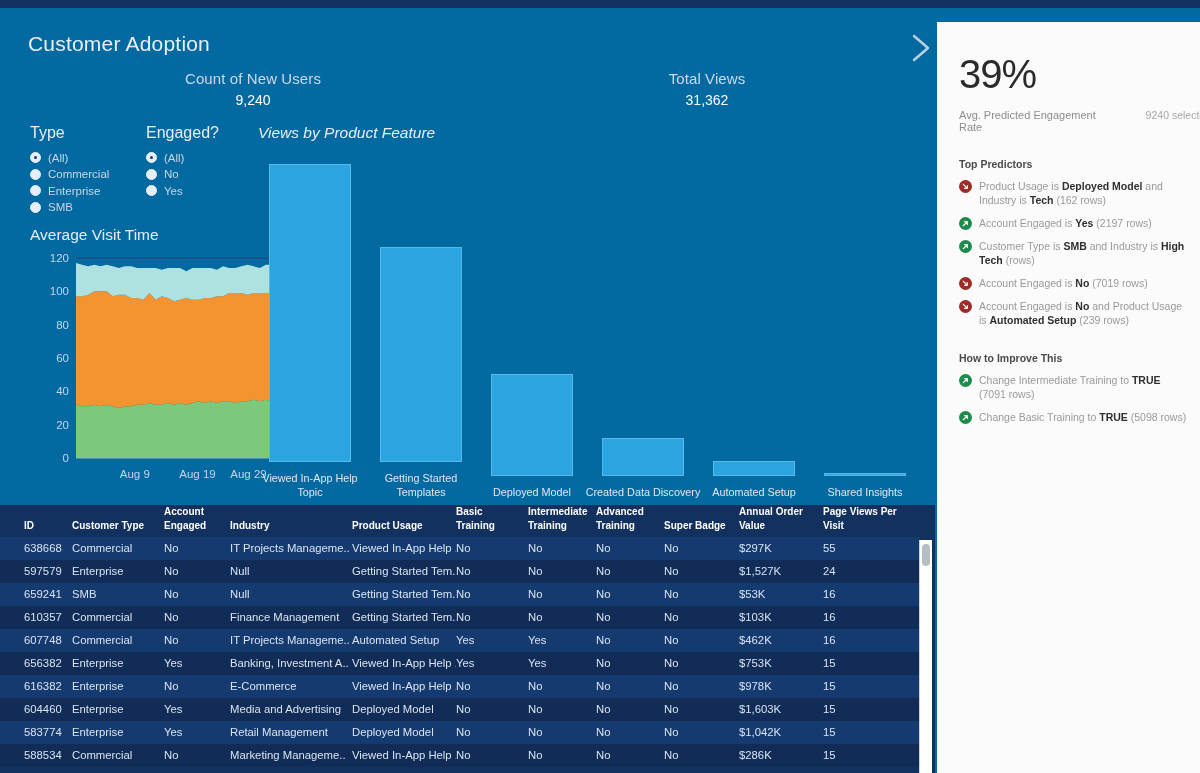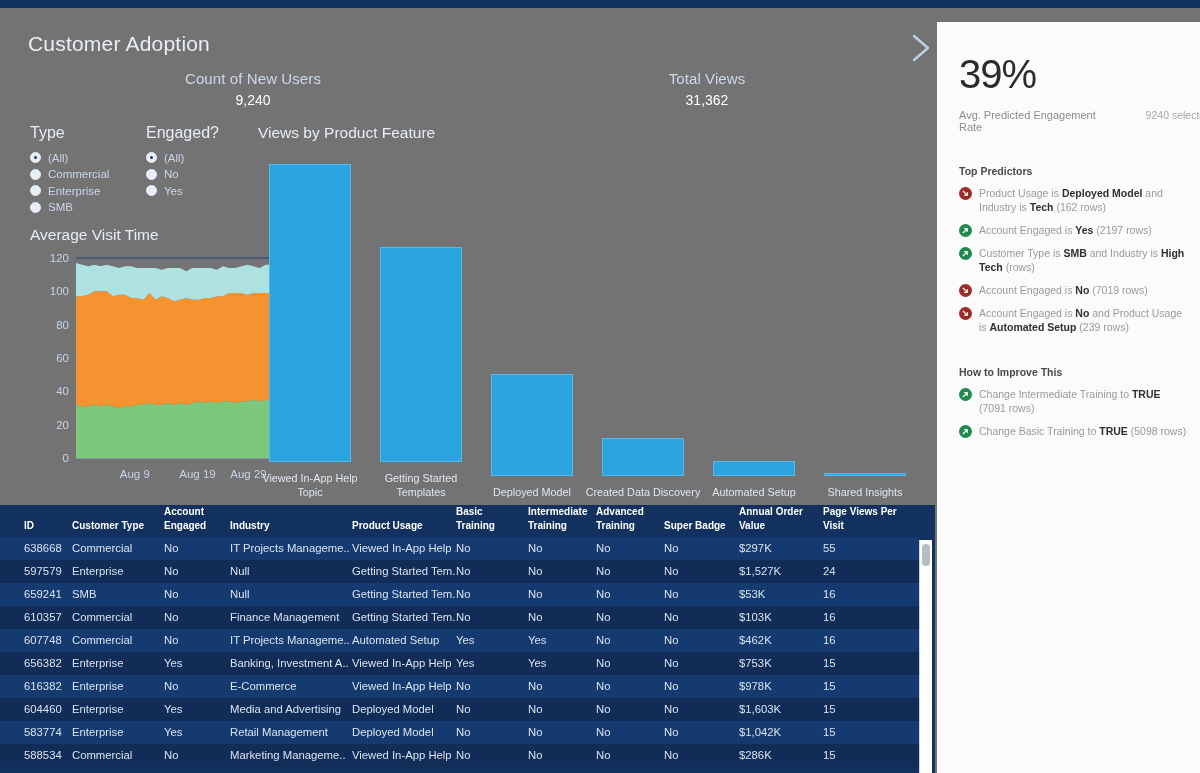--- a/index.html
+++ b/index.html
@@ -5,21 +5,21 @@
   html, body {
     margin: 0; padding: 0;
     width: 1200px; height: 773px;
     overflow: hidden;
     background: #12305f;
     font-family: "Liberation Sans", sans-serif;
   }
   #root {
     position: relative;
     width: 1200px; height: 773px;
-    background: #737373;
+    background: #0369a1;
     overflow: hidden;
   }
   
   .topstrip {
     position: absolute; left: 0; top: 0; width: 1200px; height: 8px;
     background: #12315f;
   }
   .dash-title {
     position: absolute; left: 28px; top: 32px;
     font-size: 21px; color: #e9eef6; letter-spacing: .2px;
@@ -53,21 +53,21 @@
   }
   .radio-label { font-size: 11.5px; color: #c9d6e8; }
 
   
   #area-panel { position: absolute; left: 30px; top: 226px; width: 245px; height: 265px; }
   .panel-title { font-size: 15.5px; color: #e7edf6; }
   #area-svg { position: absolute; left: 0; top: 24px; }
 
   
   #bar-panel { position: absolute; left: 255px; top: 124px; width: 670px; height: 370px; }
-  #bar-title { font-size: 15.5px; color: #e7edf6; position: absolute; left: 3px; top: 0; }
+  #bar-title { font-size: 15.5px; color: #e7edf6; position: absolute; left: 3px; top: 0; font-style: italic; }
   #bar-plot { position: absolute; left: 0; top: 20px; width: 670px; height: 355px; }
   .bar-col {
     position: absolute; bottom: 0; width: 110px;
     display: flex; flex-direction: column; justify-content: flex-end; align-items: center;
     height: 355px;
   }
   .bar {
     width: 82px; background: #2ba4e0; cursor: pointer;
     border: 1px solid #54bbe8; box-sizing: border-box;
   }
@@ -108,21 +108,21 @@
   
   #right-panel {
     position: absolute; left: 937px; top: 22px; width: 263px; height: 751px;
     background: #fbfbfb; overflow: hidden;
   }
   #pct { font-size: 40px; color: #2b2b2b; margin: 30px 0 0 22px; letter-spacing: -1px; }
   .sub-row { margin: 12px 0 0 22px; display: flex; align-items: baseline; width: 252px; }
   #pct-caption { font-size: 11px; color: #8d8d8d; }
   #selected-count { font-size: 10.5px; color: #a7a7a7; margin-left: 36px; white-space: nowrap; }
   .section-head {
-    margin: 32px 0 9px 22px; font-size: 10.5px; color: #4a4a4a; font-weight: bold;
+    margin: 25px 0 9px 22px; font-size: 10.5px; color: #4a4a4a; font-weight: bold;
   }
   .pred-item { display: flex; margin: 0 10px 9px 22px; align-items: flex-start; }
   .badge {
     width: 13px; height: 13px; border-radius: 50%; flex: none; margin-top: 1px; margin-right: 7px;
     display: flex; align-items: center; justify-content: center;
     color: #fff; font-size: 9px; line-height: 1;
   }
   .badge.up { background: #1e8a4c; }
   .badge.down { background: #9e2b25; }
   .pred-text { font-size: 10.5px; color: #9a9a9a; line-height: 14px; }

